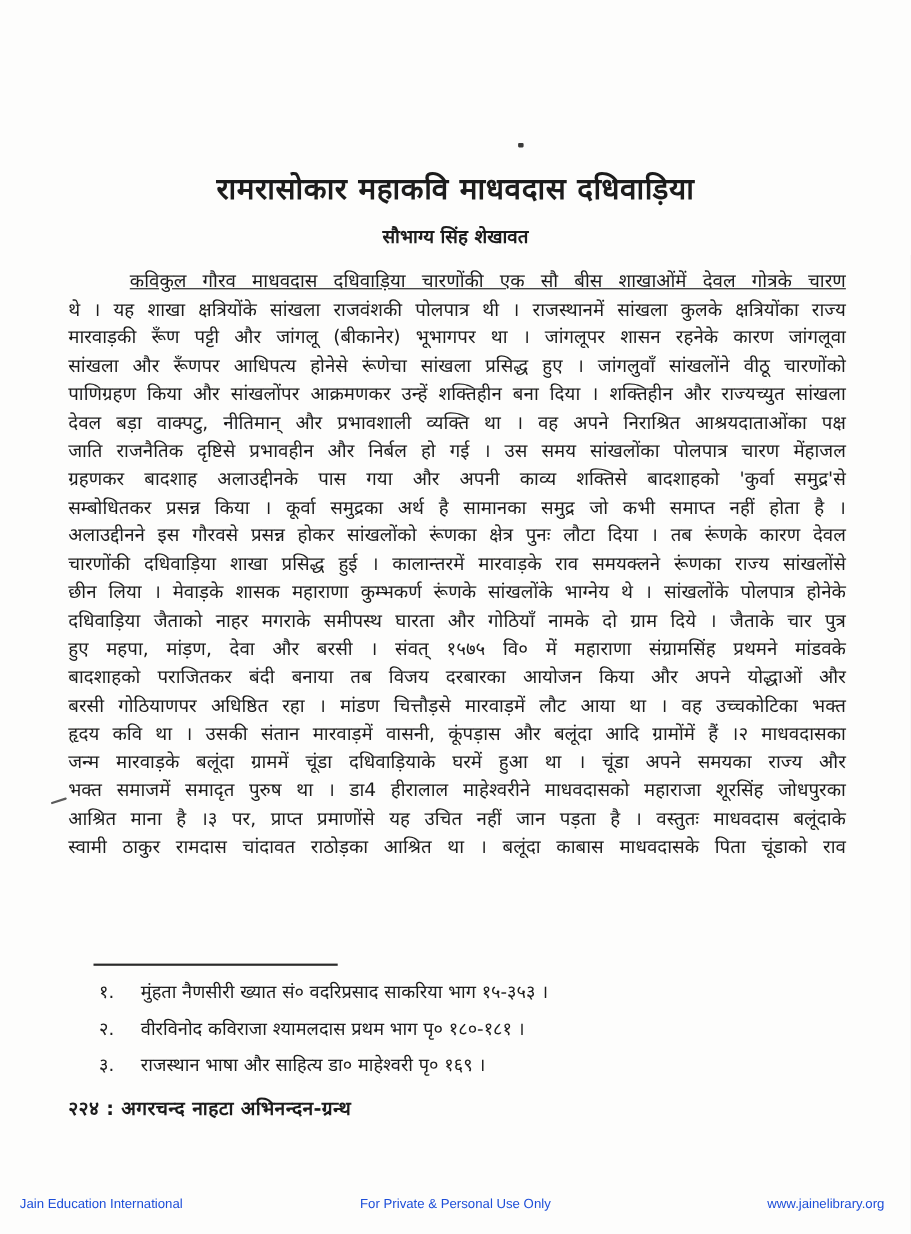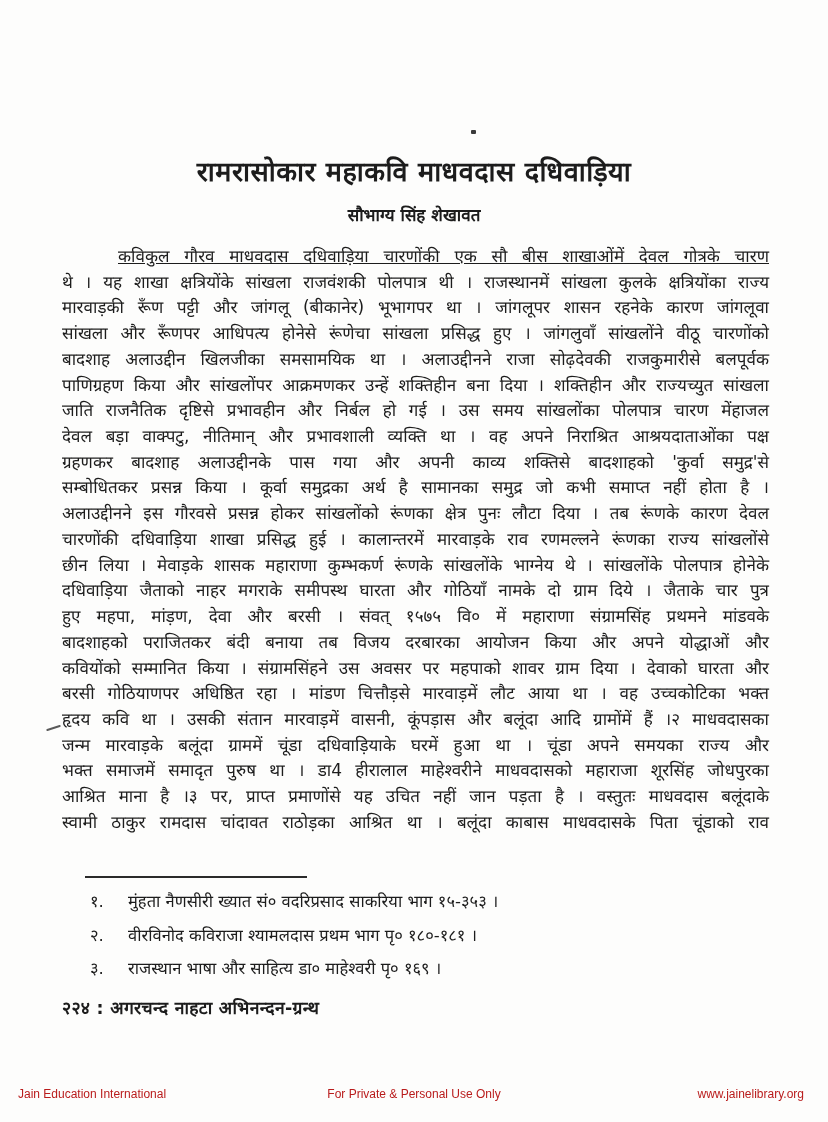--- a/index.html
+++ b/index.html
@@ -52,21 +52,21 @@
   .fn-row.r2{top:67px;}
   .fn-num{width:38px;flex:0 0 38px;}
   .fn-text{flex:1;}
   .book-footer{
     position:absolute;left:62px;top:995px;
     font-size:17.5px;font-weight:600;letter-spacing:.3px;text-align:center;
   }
   .scan-footer{
     position:absolute;left:0;right:0;top:1087px;height:20px;
     font-family:"Liberation Sans",sans-serif;
-    font-size:12px;color:#b91c1c;
+    font-size:12px;color:#1d4ed8;
   }
   .sf-left{position:absolute;left:18px;top:0;}
   .sf-center{position:absolute;left:0;right:0;top:0;text-align:center;}
   .sf-right{position:absolute;right:24px;top:0;}
   .speck-top{
     position:absolute;left:471px;top:130px;width:5px;height:4px;
     background:#3a3a3a;border-radius:1px;
   }
   .mark-left{
     position:absolute;left:46px;top:727px;width:15px;height:2px;
@@ -82,33 +82,31 @@
   <span class="mark-left"></span>
 
   <h1 class="title">रामरासोकार महाकवि माधवदास दधिवाड़िया</h1>
   <div class="author">सौभाग्य सिंह शेखावत</div>
 
   <div class="body-text">
     <div class="bl indent">कविकुल गौरव माधवदास दधिवाड़िया चारणोंकी एक सौ बीस शाखाओंमें देवल गोत्रके चारण</div>
     <div class="bl">थे । यह शाखा क्षत्रियोंके सांखला राजवंशकी पोलपात्र थी । राजस्थानमें सांखला कुलके क्षत्रियोंका राज्य</div>
     <div class="bl">मारवाड़की रूँण पट्टी और जांगलू (बीकानेर) भूभागपर था । जांगलूपर शासन रहनेके कारण जांगलूवा</div>
     <div class="bl">सांखला और रूँणपर आधिपत्य होनेसे रूंणेचा सांखला प्रसिद्ध हुए । जांगलुवाँ सांखलोंने वीठू चारणोंको</div>
-    <div class="bl">बादशाह अलाउद्दीन खिलजीका समसामयिक था । अलाउद्दीनने राजा सोढ़देवकी राजकुमारीसे बलपूर्वक</div>
     <div class="bl">पाणिग्रहण किया और सांखलोंपर आक्रमणकर उन्हें शक्तिहीन बना दिया । शक्तिहीन और राज्यच्युत सांखला</div>
+    <div class="bl">देवल बड़ा वाक्पटु, नीतिमान् और प्रभावशाली व्यक्ति था । वह अपने निराश्रित आश्रयदाताओंका पक्ष</div>
     <div class="bl">जाति राजनैतिक दृष्टिसे प्रभावहीन और निर्बल हो गई । उस समय सांखलोंका पोलपात्र चारण मेंहाजल</div>
-    <div class="bl">देवल बड़ा वाक्पटु, नीतिमान् और प्रभावशाली व्यक्ति था । वह अपने निराश्रित आश्रयदाताओंका पक्ष</div>
     <div class="bl">ग्रहणकर बादशाह अलाउद्दीनके पास गया और अपनी काव्य शक्तिसे बादशाहको 'कुर्वा समुद्र'से</div>
     <div class="bl">सम्बोधितकर प्रसन्न किया । कूर्वा समुद्रका अर्थ है सामानका समुद्र जो कभी समाप्त नहीं होता है ।</div>
     <div class="bl">अलाउद्दीनने इस गौरवसे प्रसन्न होकर सांखलोंको रूंणका क्षेत्र पुनः लौटा दिया । तब रूंणके कारण देवल</div>
-    <div class="bl">चारणोंकी दधिवाड़िया शाखा प्रसिद्ध हुई । कालान्तरमें मारवाड़के राव रणमल्लने रूंणका राज्य सांखलोंसे</div>
+    <div class="bl">चारणोंकी दधिवाड़िया शाखा प्रसिद्ध हुई । कालान्तरमें मारवाड़के राव समयक्लने रूंणका राज्य सांखलोंसे</div>
     <div class="bl">छीन लिया । मेवाड़के शासक महाराणा कुम्भकर्ण रूंणके सांखलोंके भाग्नेय थे । सांखलोंके पोलपात्र होनेके</div>
     <div class="bl">दधिवाड़िया जैताको नाहर मगराके समीपस्थ घारता और गोठियाँ नामके दो ग्राम दिये । जैताके चार पुत्र</div>
     <div class="bl">हुए महपा, मांड़ण, देवा और बरसी । संवत् १५७५ वि० में महाराणा संग्रामसिंह प्रथमने मांडवके</div>
     <div class="bl">बादशाहको पराजितकर बंदी बनाया तब विजय दरबारका आयोजन किया और अपने योद्धाओं और</div>
-    <div class="bl">कवियोंको सम्मानित किया । संग्रामसिंहने उस अवसर पर महपाको शावर ग्राम दिया । देवाको घारता और</div>
     <div class="bl">बरसी गोठियाणपर अधिष्ठित रहा । मांडण चित्तौड़से मारवाड़में लौट आया था । वह उच्चकोटिका भक्त</div>
     <div class="bl">हृदय कवि था । उसकी संतान मारवाड़में वासनी, कूंपड़ास और बलूंदा आदि ग्रामोंमें हैं ।२ माधवदासका</div>
     <div class="bl">जन्म मारवाड़के बलूंदा ग्राममें चूंडा दधिवाड़ियाके घरमें हुआ था । चूंडा अपने समयका राज्य और</div>
     <div class="bl">भक्त समाजमें समादृत पुरुष था । डा4 हीरालाल माहेश्वरीने माधवदासको महाराजा शूरसिंह जोधपुरका</div>
     <div class="bl">आश्रित माना है ।३ पर, प्राप्त प्रमाणोंसे यह उचित नहीं जान पड़ता है । वस्तुतः माधवदास बलूंदाके</div>
     <div class="bl">स्वामी ठाकुर रामदास चांदावत राठोड़का आश्रित था । बलूंदा काबास माधवदासके पिता चूंडाको राव</div>
   </div>
 
   <div class="fn-rule"></div>
 

